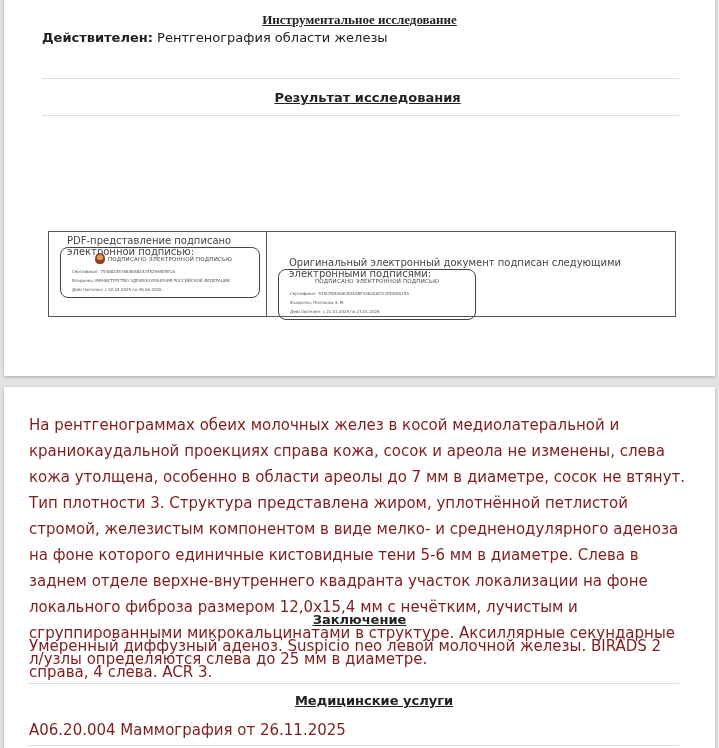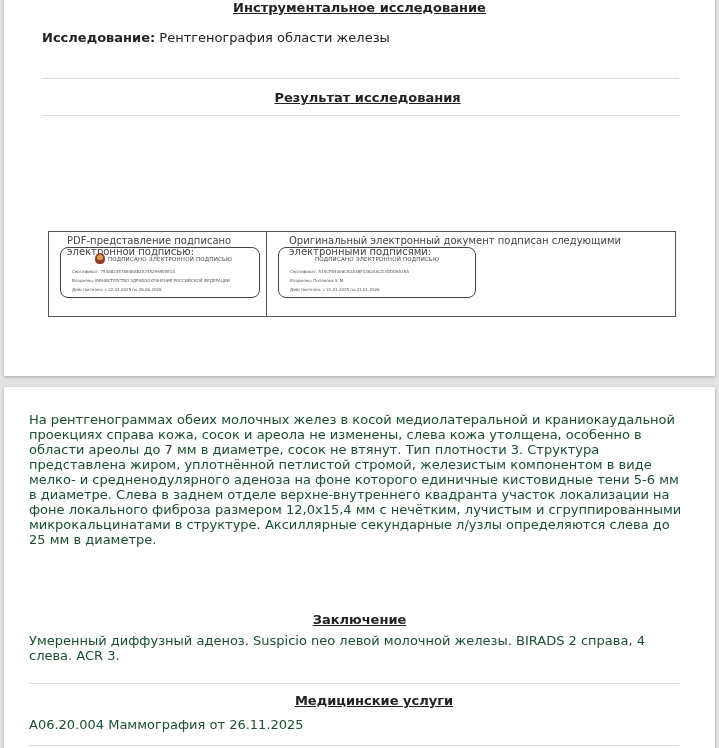--- a/index.html
+++ b/index.html
@@ -9,41 +9,41 @@
   #page1 { left:4px; top:-10px; width:711px; height:386px; }
   #page2 { left:4px; top:387px; width:711px; height:380px; }
   .title { position:absolute; left:0; right:0; text-align:center; font-weight:bold; font-size:13px;
            text-decoration:underline; }
   .row { position:absolute; left:38px; font-size:13px; }
   .row b { font-weight:bold; }
   .hr { position:absolute; left:38px; right:36px; height:1px; background:#ddd; }
   .sigtable { position:absolute; left:44px; top:241px; width:626px; height:84px; border:1px solid #555; }
   .sigcell { position:absolute; top:0; bottom:0; }
   .sigcell.left { left:0; width:217px; border-right:1px solid #555; }
-  .sigcell.right { left:218px; right:0; }
+  .sigcell.right { left:218px; right:0;margin-top:22px; }
   .sighead { font-size:10px; color:#444; padding:3px 0 0 18px; }
   .sigcell.right .sighead { padding-left:22px; }
   .stamp { position:absolute; border:1.3px solid #444; border-radius:8px; }
   .sigcell.left .stamp { left:11px; top:15px; width:198px; height:49px; }
   .sigcell.right .stamp { left:11px; top:15px; width:196px; height:49px; }
   .stamp-title { font-size:5.5px; color:#444; text-align:center; margin-top:8px; letter-spacing:0.2px; }
   .emblem { position:absolute; left:34px; top:5px; width:10px; height:11px; border-radius:50% 50% 40% 40%;
             background:radial-gradient(circle at 50% 40%, #c9a24a 0 35%, #9a3a2a 36% 100%); }
   .stamp-line { font-size:4px; color:#555; padding-left:11px; margin-top:4px; white-space:nowrap; }
   .footer { position:absolute; left:44px; top:335px; font-size:9px; color:#666; }
-  .para { position:absolute; left:25px; width:660px; font-size:13px; line-height:15px; color:#14532d; }
+  .para { position:absolute; left:25px; width:660px; font-size:15px; line-height:26px; color:#7f1d1d; }
   .center-title { position:absolute; left:0; right:0; text-align:center; font-weight:bold; font-size:13px; text-decoration:underline; }
 </style>
 </head>
 <body>
 
 <div class="page" id="page1">
-  <div class="title" style="top:10px;">Инструментальное исследование</div>
+  <div class="title" style="top:22px;font-family:Liberation Serif, serif;">Инструментальное исследование</div>
   <div class="row" style="top:40px;">
-    <b>Исследование:</b>
+    <b>Действителен:</b>
     <span>Рентгенография области железы</span>
   </div>
   <div class="hr" style="top:88px;"></div>
   <div class="title" style="top:100px;padding-left:16px;">Результат исследования</div>
   <div class="hr" style="top:125px;"></div>
 
   <div class="sigtable">
     <div class="sigcell left">
       <div class="sighead">PDF-представление подписано электронной подписью:</div>
       <div class="stamp">

